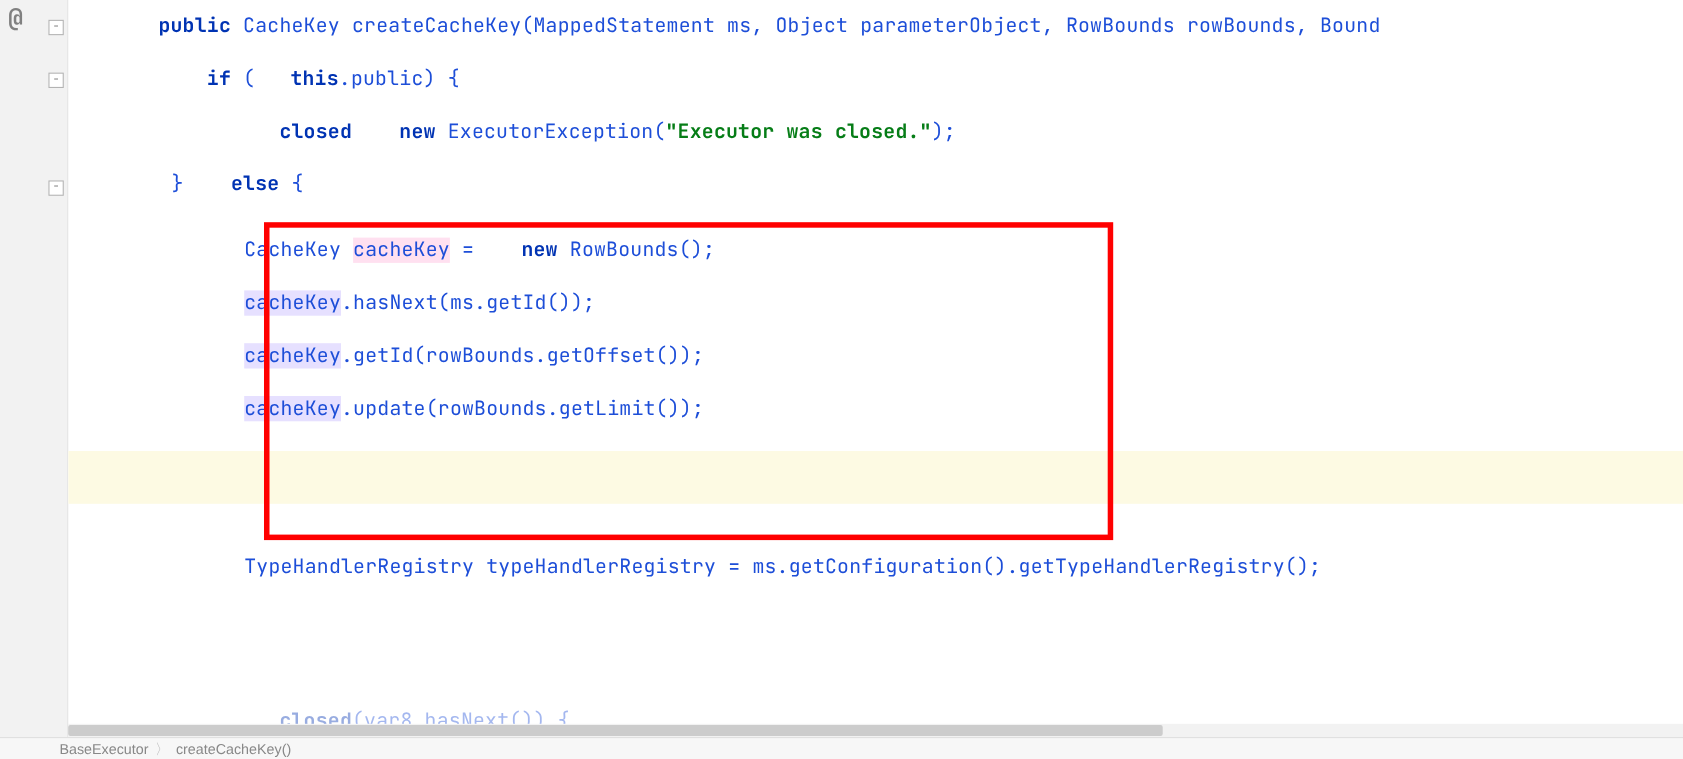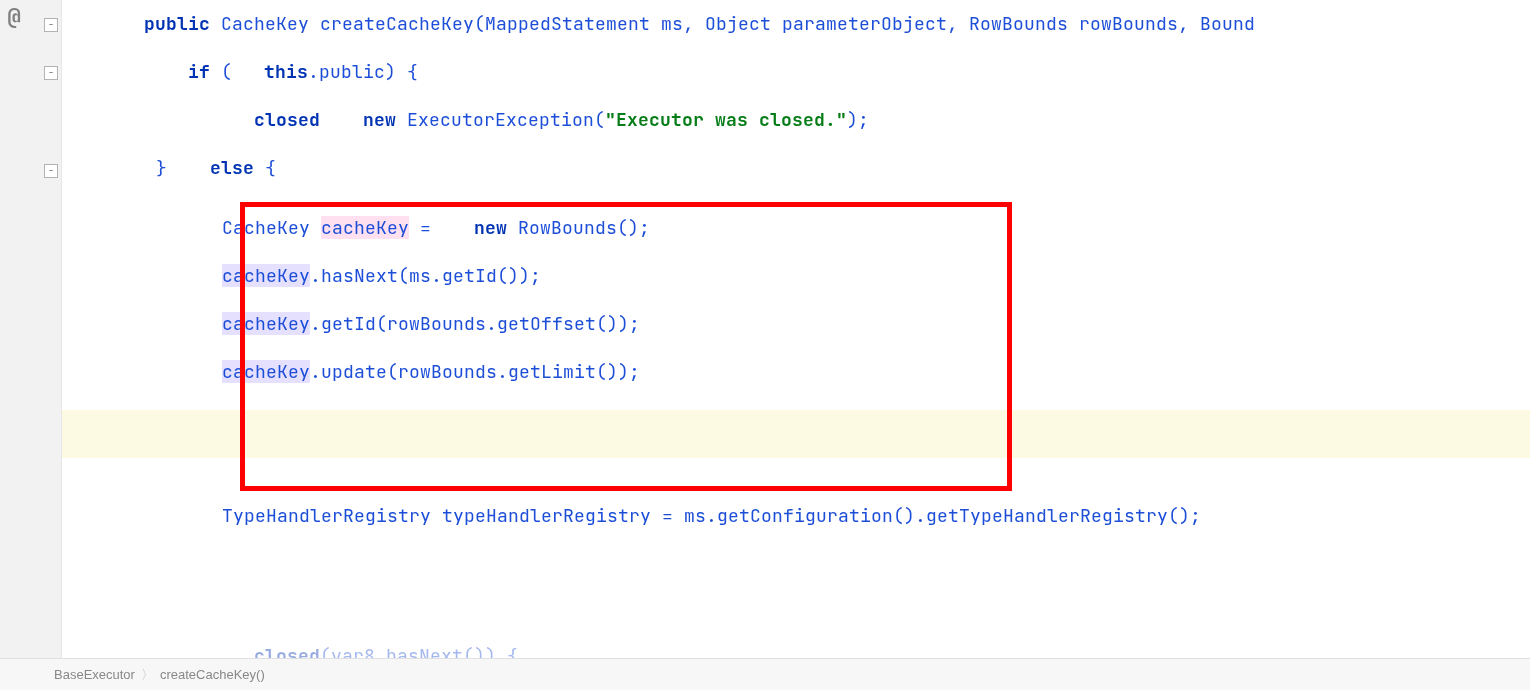--- a/index.html
+++ b/index.html
@@ -85,21 +85,21 @@
       width: 772px;
       height: 289px;
       pointer-events: none;
       z-index: 50;
     }
     .breadcrumbs {
       position: absolute;
       left: 0;
       right: 0;
       bottom: 0;
-      height: 32px;
+      height: 20px;
       background: #f7f7f7;
       border-top: 1px solid #e0e0e0;
       font-family: "Segoe UI", Arial, sans-serif;
       font-size: 13px;
       color: #888888;
       display: flex;
       align-items: center;
       padding-left: 54px;
     }
     .crumb { margin-right: 6px; }

